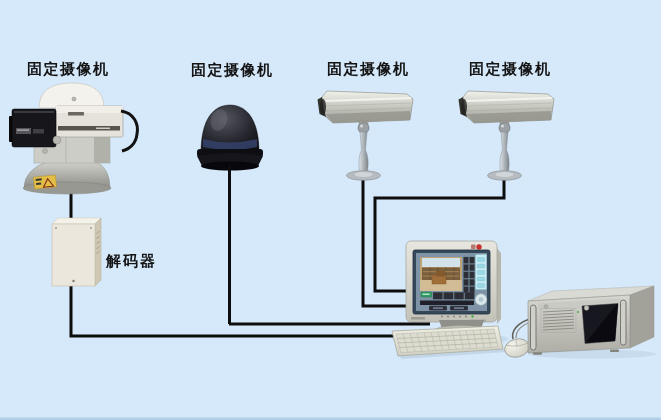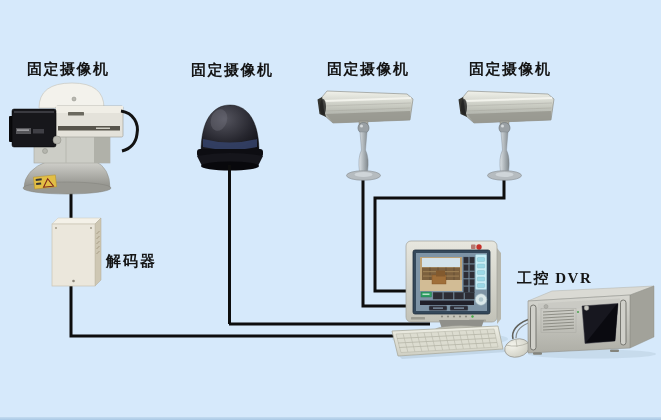--- a/index.html
+++ b/index.html
@@ -287,16 +287,15 @@
       <rect x="533" y="352.2" width="9" height="2.6" rx="1" fill="#84847c"></rect>
       <rect x="610" y="349.5" width="9" height="2.6" rx="1" fill="#84847c"></rect>
     </g>
   </svg>
 
   <div class="label" style="left:27px;top:60px">固定摄像机</div>
   <div class="label" style="left:191px;top:61px">固定摄像机</div>
   <div class="label" style="left:327px;top:60px">固定摄像机</div>
   <div class="label" style="left:469px;top:60px">固定摄像机</div>
   <div class="label sp2" style="left:106px;top:252px">解码器</div>
-  <div class="label" style="left:517px;top:269px">工控 DVR</div>
 
   <div class="bottom-edge"></div>
 </div>
 
 </body></html>

